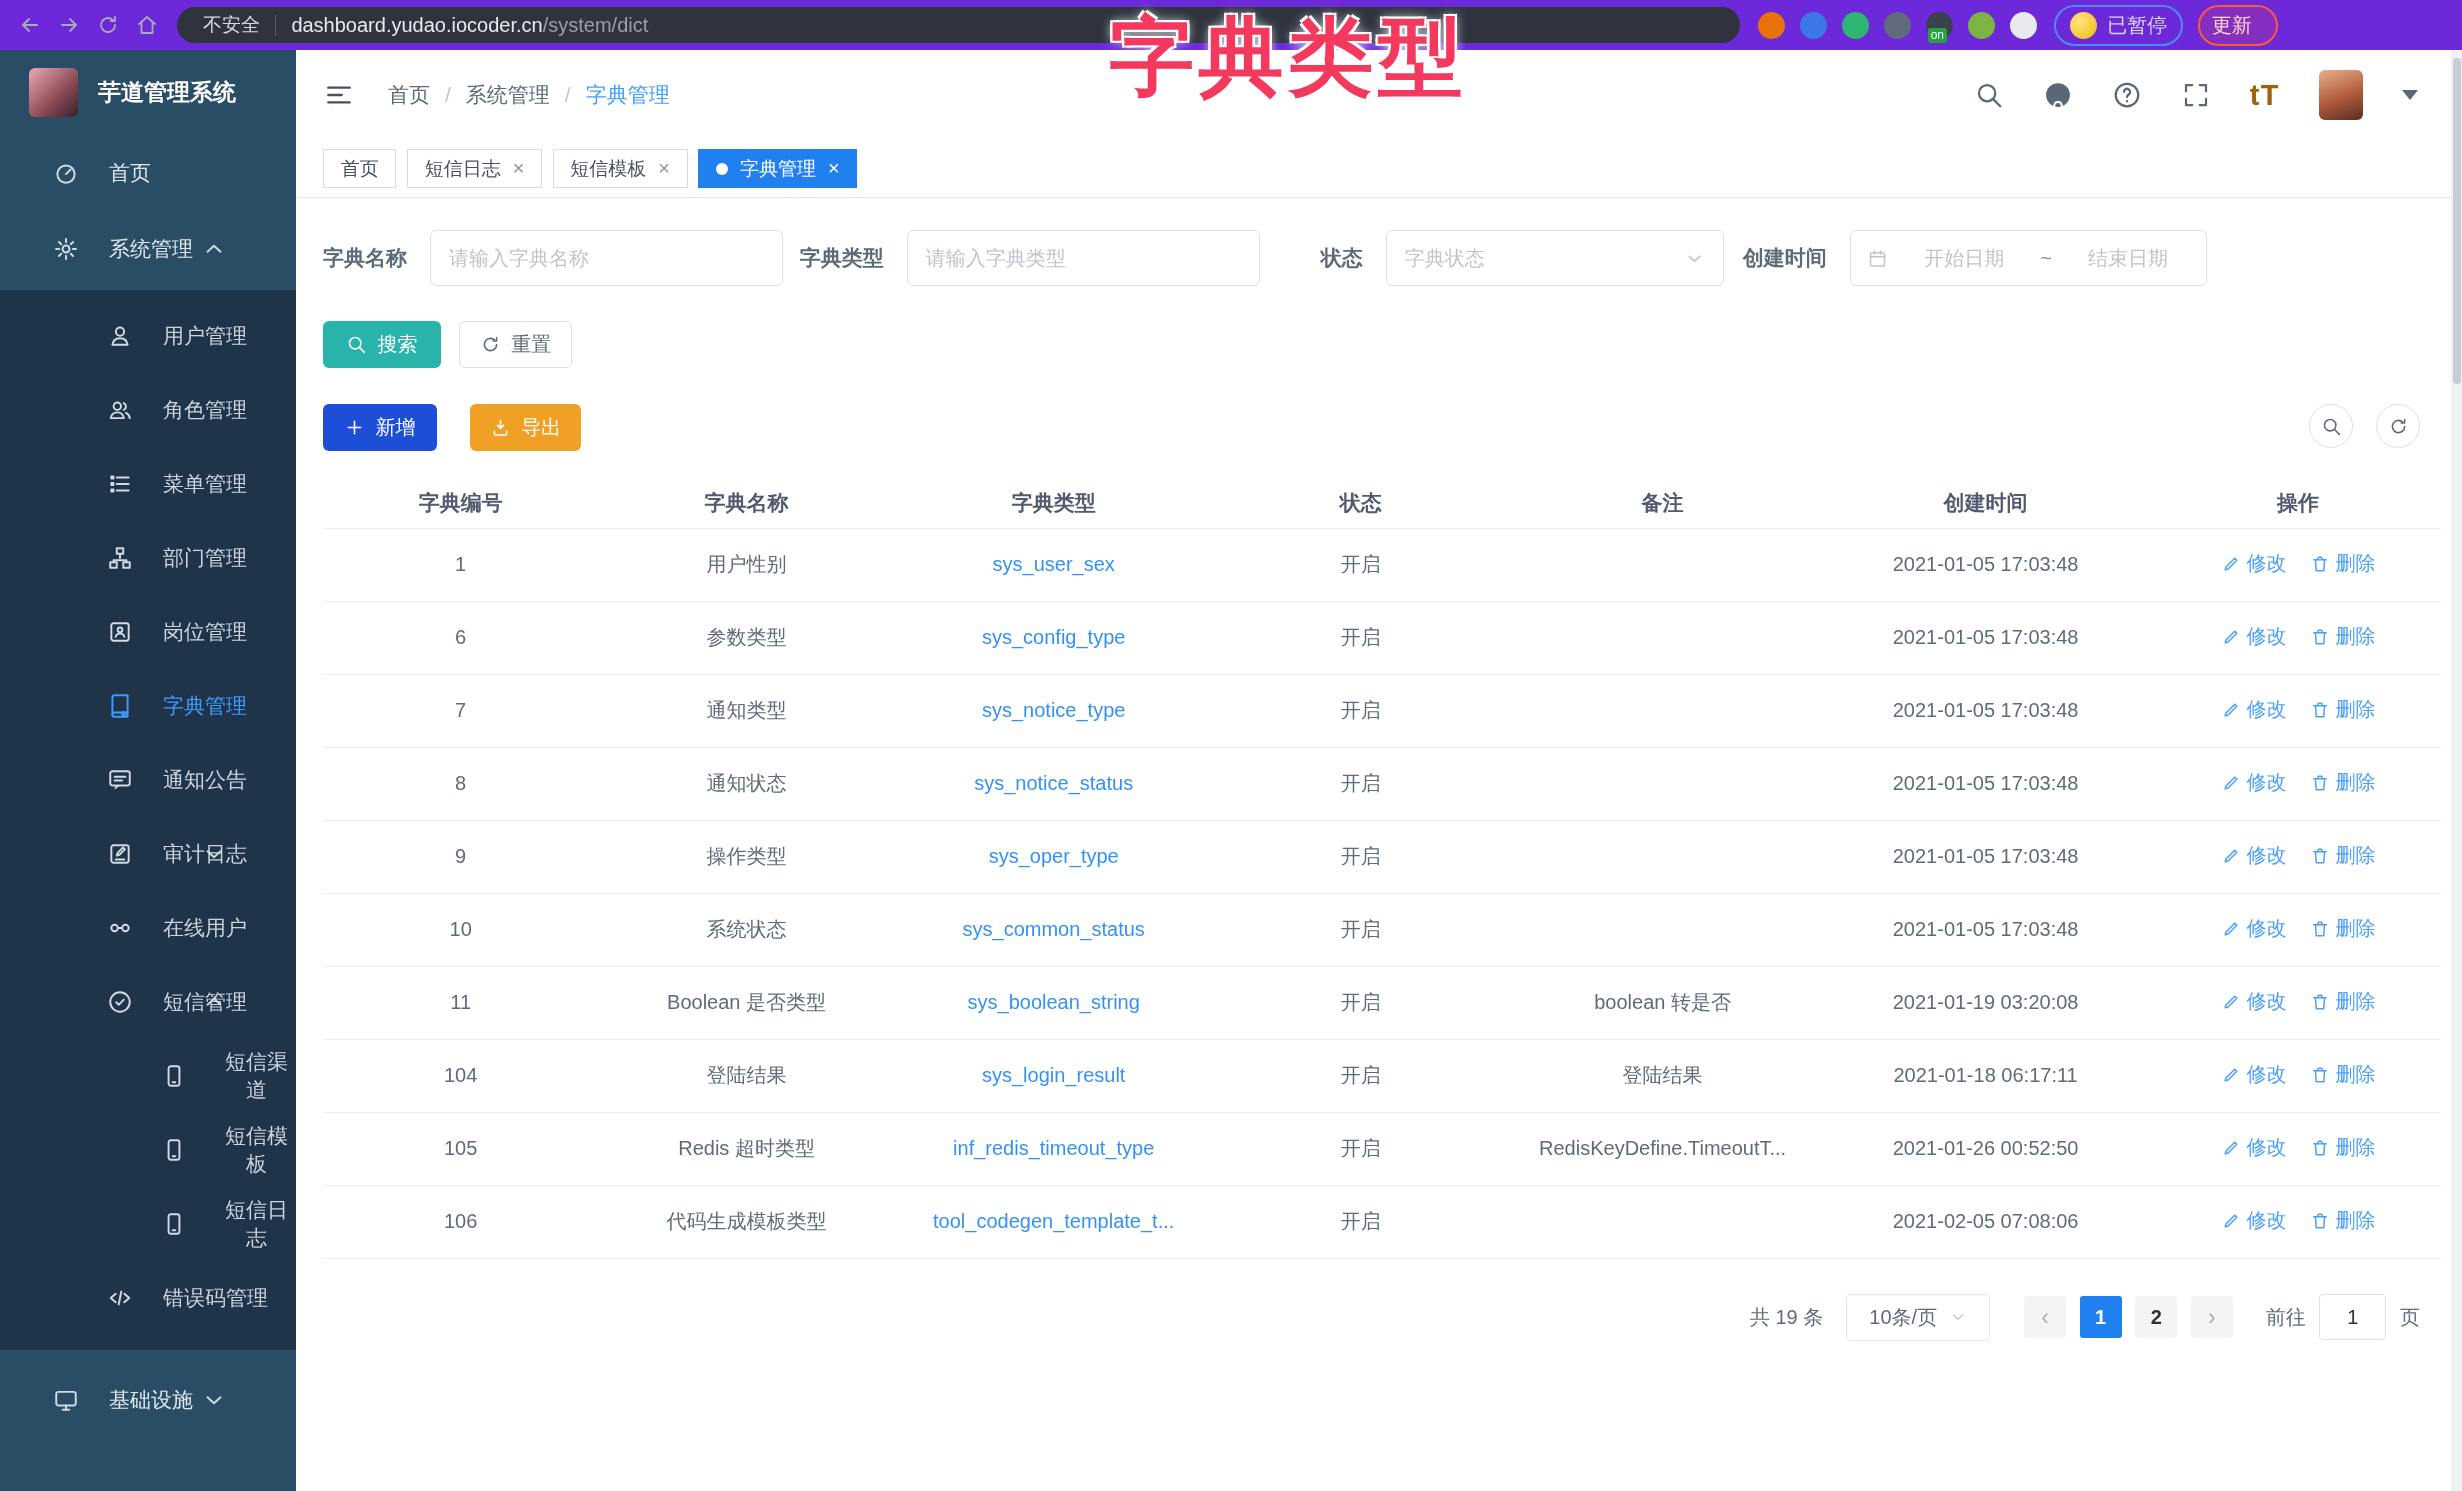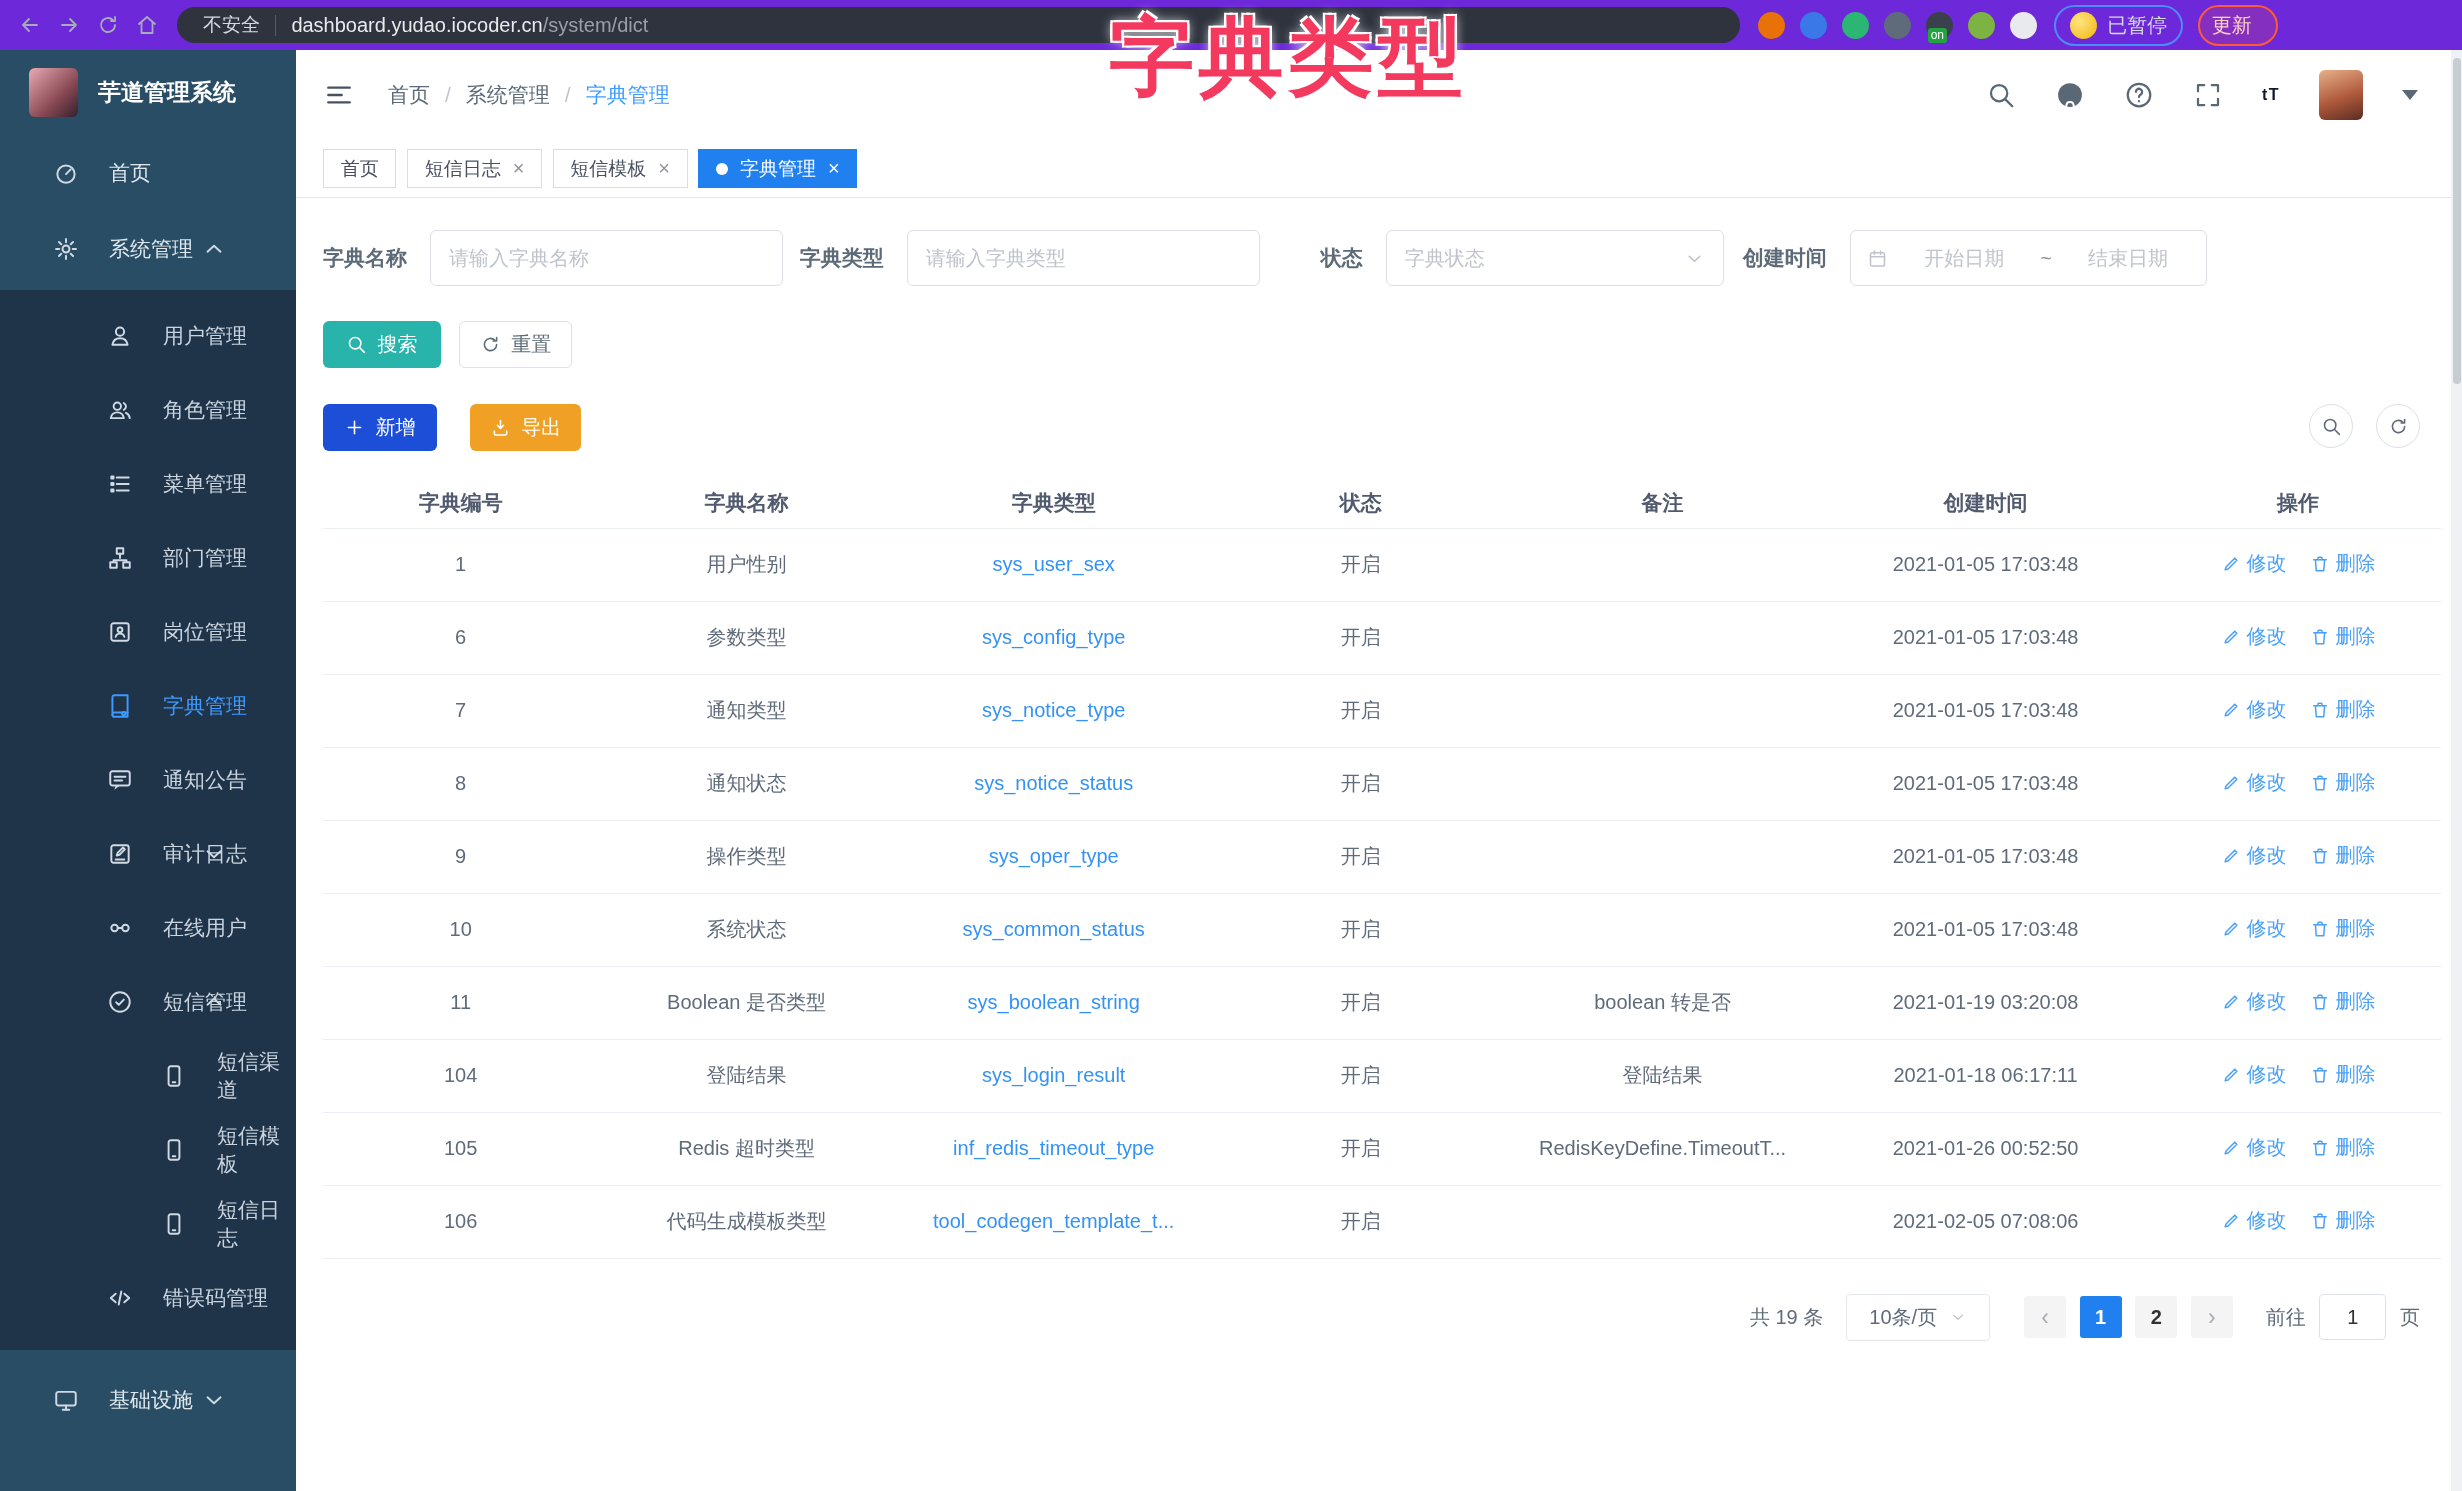--- a/index.html
+++ b/index.html
@@ -21,21 +21,21 @@
   .ext-badge { position:absolute; bottom:-4.6px; left:1.5px; background:#23a33f; color:#fff; font-size:12px; border-radius:3px; padding:0.8px 3px; }
   .paused-pill { margin-left:16.7px; height:41px; border:2.3px solid #4b8df8; border-radius:21px; display:flex; align-items:center; gap:10.6px; padding:0 13.7px; }
   .emoji-face { width:27px; height:27px; border-radius:50%; background:radial-gradient(circle at 35% 35%,#ffe680,#f4c430 70%,#d99b12); }
   .paused-label { color:#d5d9e0; font-size:20px; }
   .update-pill { margin-left:15px; height:41px; border:2.3px solid #ff5a36; border-radius:21px; background:rgba(255,90,54,.16); display:flex; align-items:center; gap:12px; padding:0 12px; }
   .update-label { color:#ffd2c6; font-size:20px; }
   .update-pill .ico { color:#ff8d3c; }
 
   
   .app { display:flex; height:1441px; }
-  .sidebar { width:296px; background:#1f3349; display:flex; flex-direction:column; flex:0 0 296px; }
+  .sidebar { width:296px; background:#1f3349; display:flex; flex-direction:column; flex:0 0 296px;text-align:center; }
   .sidebar-top { background:#294d64; padding-bottom:3px; }
   .logo-row { height:85px; display:flex; align-items:center; padding-left:29px; }
   .logo-avatar { width:49px; height:49px; border-radius:6px; background:linear-gradient(135deg,#e9aab4,#8a4a55 60%,#33202c); }
   .logo-title { margin-left:20px; font-size:23px; font-weight:bold; color:#fff; }
   .menu-item { display:flex; align-items:center; height:76px; font-size:21px; color:#dfe7ee; position:relative; cursor:pointer; }
   .menu-item .ico { font-size:26px; margin-right:30px; color:#cfdae4; }
   .menu-item .ico svg { width:26px; height:26px; }
   .lv1 { padding-left:53px; }
   .lv2 { padding-left:107px; height:74px; color:#c9d4df; }
   .lv3 { padding-left:161px; height:74px; color:#c9d4df; }
@@ -49,21 +49,21 @@
 
   
   .page-header { height:90px; display:flex; align-items:center; padding:0 44px 0 27px; }
   .hamburger { color:#495060; }
   .hamburger svg { width:32px; height:32px; }
   .breadcrumb { margin-left:33px; font-size:21px; color:#5c6b77; display:flex; align-items:center; }
   .crumb-sep { margin:0 15px; color:#c0c4cc; }
   .crumb.current { color:#409eff; }
   .header-actions { margin-left:auto; display:flex; align-items:center; gap:39px; color:#5a6875; }
   .ha-ico svg { width:30px; height:30px; }
-  .tt-glyph { font-size:16px; font-weight:bold; color:#0f172a; letter-spacing:1.5px; }
+  .tt-glyph { font-size:29px; font-weight:bold; color:#a16207; letter-spacing:1.5px; }
   .avatar { width:44px; height:50px; border-radius:6px; background:linear-gradient(160deg,#e6b08a,#b05a3c 55%,#5a2d22); }
   .caret-down { width:0; height:0; border-left:8.3px solid transparent; border-right:8.3px solid transparent; border-top:10px solid #5a6875; }
 
   
   .tabs-bar { height:58px; display:flex; align-items:center; padding-left:27px; border-bottom:1.5px solid #e2e6ee; gap:10.6px; }
   .tab { height:39px; border:1.5px solid #d8dce5; background:#fff; display:inline-flex; align-items:center; padding:0 16.7px; font-size:19px; color:#495060; gap:12px; cursor:pointer; }
   .tab .dot { width:12px; height:12px; border-radius:50%; background:#fff; }
   .tab .x { font-size:20px; color:#909399; }
   .tab.active { background:#2080f0; border-color:#2080f0; color:#fff; }
   .tab.active .x { color:#fff; }

